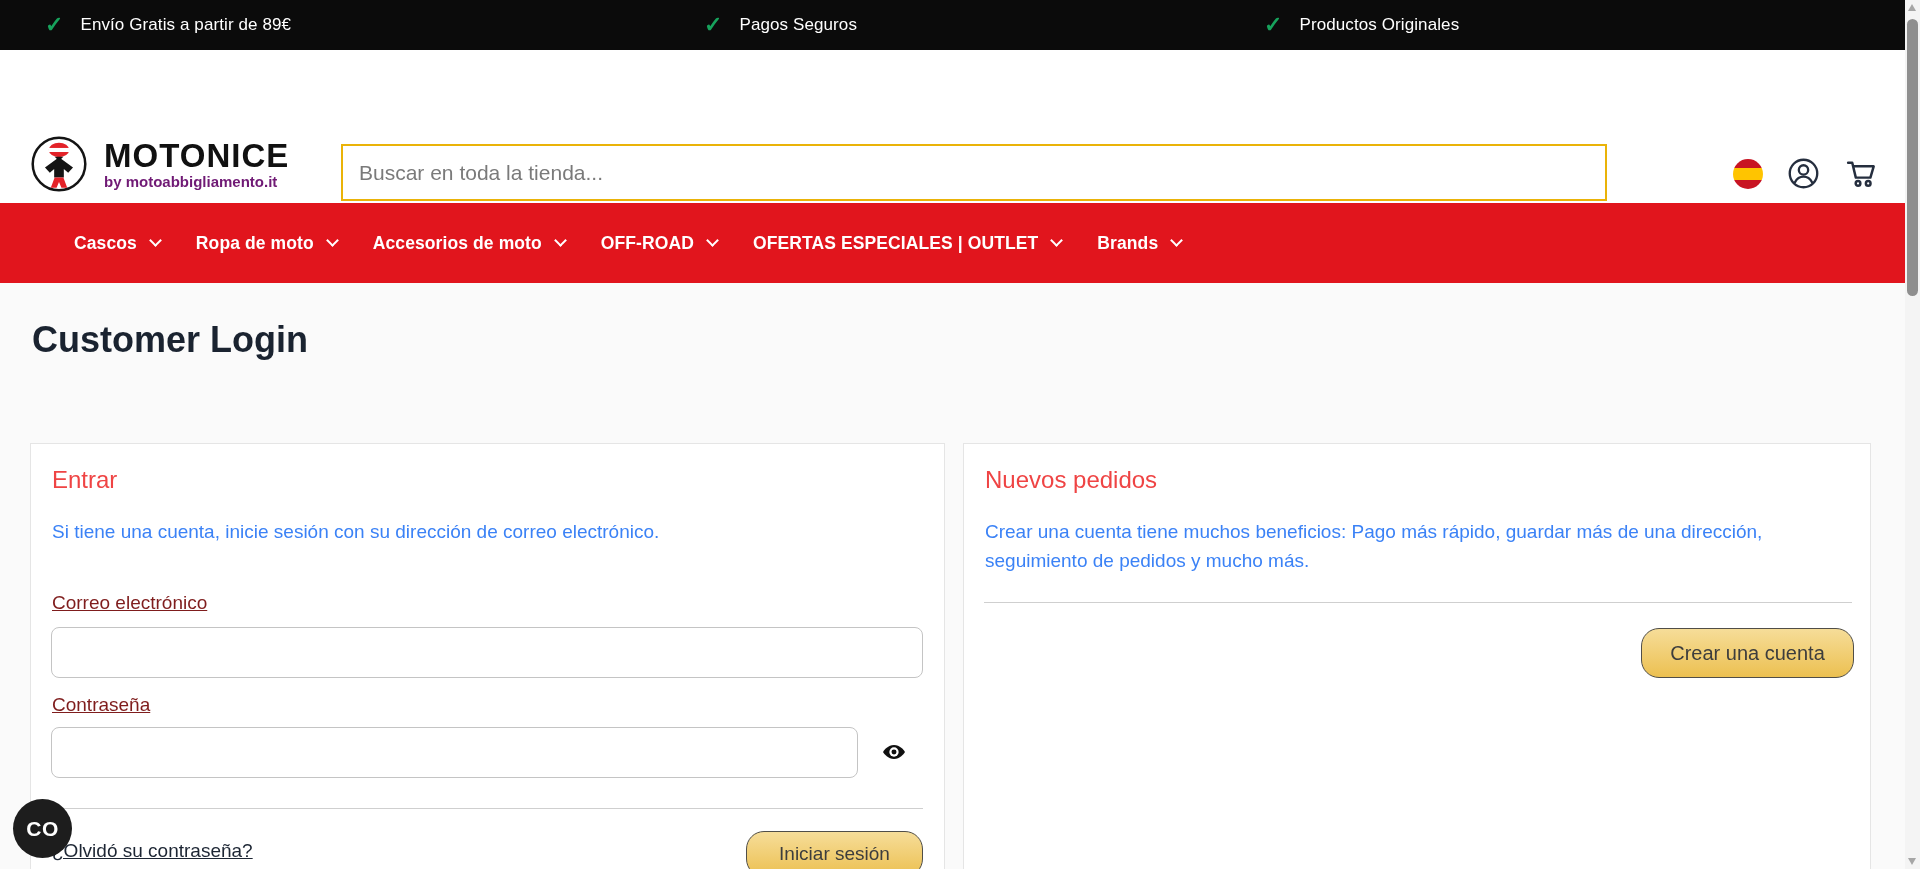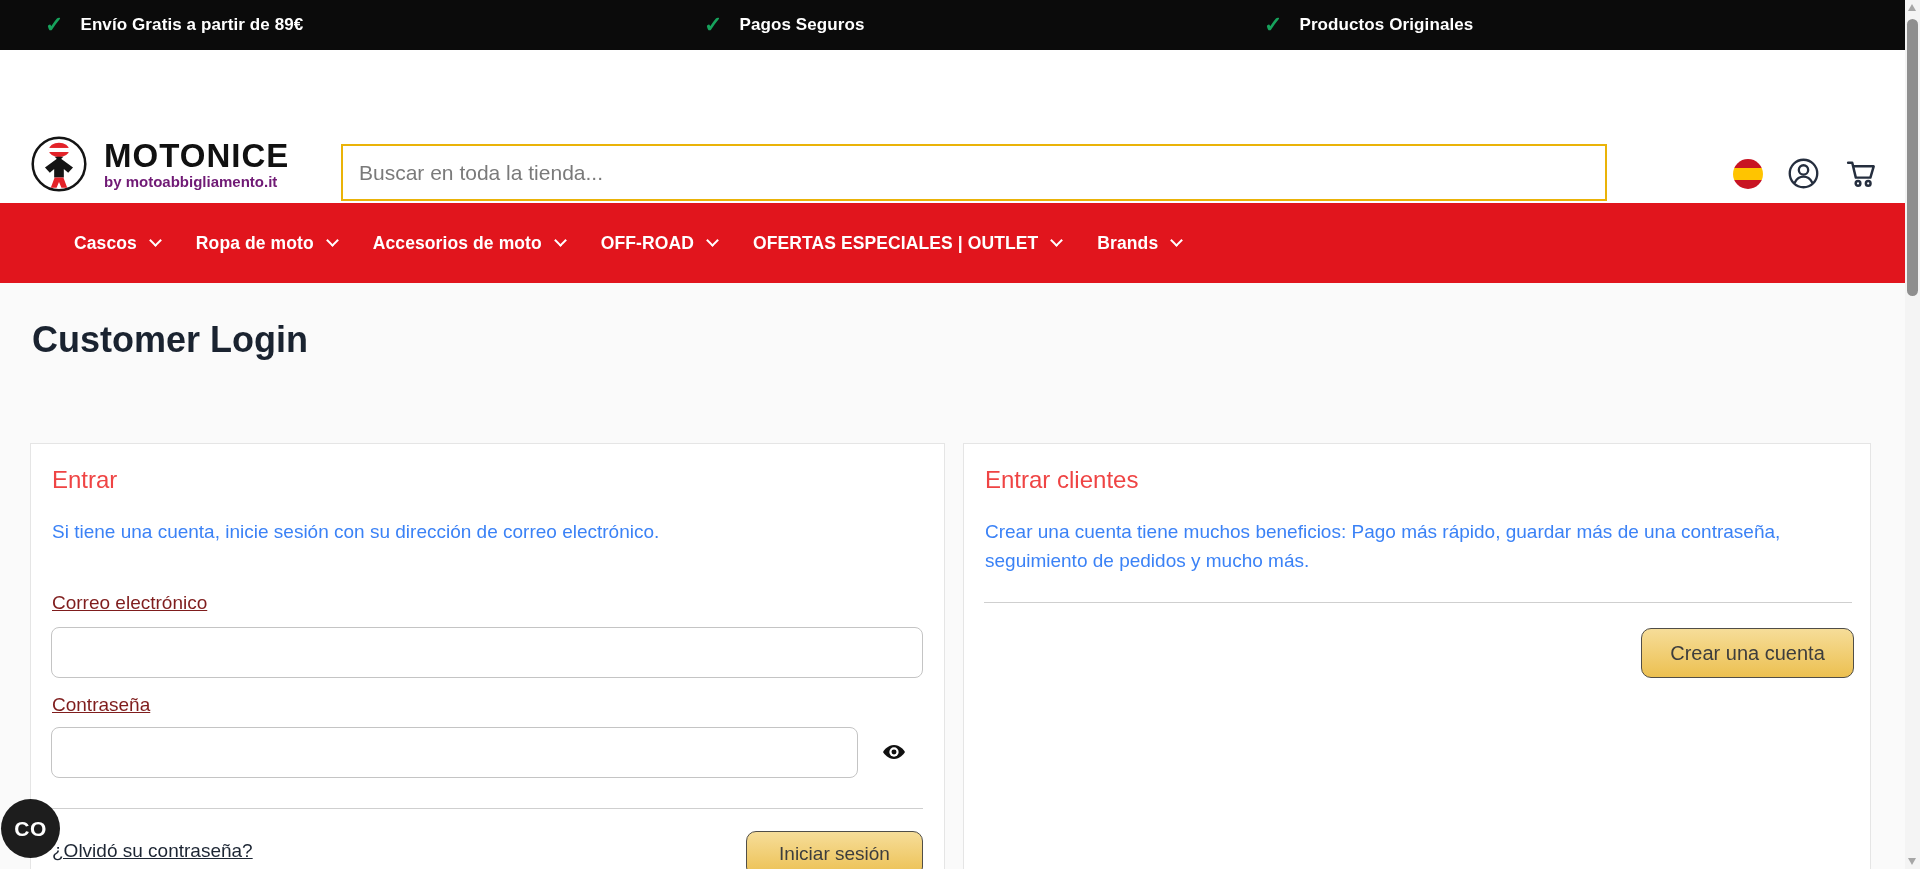--- a/index.html
+++ b/index.html
@@ -3,21 +3,21 @@
 <meta charset="utf-8">
 <style>
   * { margin:0; padding:0; box-sizing:border-box; }
   body { font-family:"Liberation Sans", sans-serif; background:#ffffff; }
   .canvas { position:relative; width:1920px; height:869px; overflow:hidden; background:#ffffff; }
 
   
   .topbar { position:absolute; left:0; top:0; width:1905px; height:50px; background:#0b0b0b; }
   .topbar-item { position:absolute; top:0; height:50px; display:flex; align-items:center; gap:17px; }
   .topbar-item .check { color:#17a25c; font-size:22px; font-weight:700; line-height:1; }
-  .topbar-item .tb-label { color:#ffffff; font-size:17px; font-weight:700; letter-spacing:0.1px; }
+  .topbar-item .tb-label { color:#ffffff; font-size:17px; font-weight:400; letter-spacing:0.1px; }
   .tb-1 { left:45px; } .tb-2 { left:704px; } .tb-3 { left:1264px; }
 
   
   .header { position:absolute; left:0; top:50px; width:1905px; height:153px; background:#ffffff; }
   .logo { position:absolute; left:30px; top:85px; display:flex; align-items:center; cursor:pointer; }
   .logo-text { margin-left:16px; }
   .logo-name { font-size:33px; font-weight:800; color:#111111; letter-spacing:1px; line-height:1; }
   .logo-tag { font-size:15px; font-weight:700; color:#701a75; margin-top:1px; }
   .search-input { position:absolute; left:341px; top:94px; width:1266px; height:57px; border:2px solid #eab308;
     background:#ffffff; font-size:21px; color:#333; padding:0 16px; font-family:"Liberation Sans",sans-serif; border-radius:0; outline:none; }
@@ -50,30 +50,30 @@
   .txt-input { position:absolute; left:20px; height:51px; border:1px solid #c4c4c4; border-radius:8px;
     background:#fff; font-size:19px; color:#333; padding:0 14px; outline:none; font-family:"Liberation Sans",sans-serif; }
   .inp-email { top:183px; width:872px; }
   .inp-pass  { top:283px; width:807px; }
   .eye-btn { position:absolute; left:848px; top:295px; width:30px; height:26px; background:none; border:none; cursor:pointer; line-height:0; }
   .hr { position:absolute; left:20px; border-top:1px solid #cfcfcf; }
   .hr-login { top:364px; width:872px; }
   .hr-new { top:158px; width:868px; }
   .forgot { position:absolute; left:21px; top:396px; font-size:19px; color:#1d2634; text-decoration:underline; cursor:pointer; }
 
-  .gold-btn { position:absolute; border:1px solid #504e48; border-radius:10px;
+  .gold-btn { position:absolute; border:1px solid #504e48; border-radius:18px;
     background:linear-gradient(#f6dd99, #ecc051); color:#3d3d3d; font-size:19px;
     font-family:"Liberation Sans",sans-serif; cursor:pointer; }
   .btn-signin { left:715px; top:387px; width:177px; height:46px; }
   .btn-create { left:677px; top:184px; width:213px; height:50px; font-size:20px; }
 
   .new-desc { width:810px; }
 
   
-  .co-widget { position:absolute; left:1px; top:799px; width:59px; height:59px; border-radius:50%;
+  .co-widget { position:absolute; left:13px; top:799px; width:59px; height:59px; border-radius:50%;
     background:#1d1d1d; color:#ffffff; display:flex; align-items:center; justify-content:center;
     font-size:21px; font-weight:700; letter-spacing:0.5px; cursor:pointer; border:none; }
 
   
   .scrollbar { position:absolute; right:0; top:0; width:15px; height:869px; background:#f4f4f4; }
   .sb-thumb { position:absolute; left:2px; top:19px; width:11px; height:277px; background:#8f8f8f; border-radius:6px; cursor:pointer; }
   .sb-arrow { position:absolute; left:3px; width:0; height:0; border-left:4.5px solid transparent; border-right:4.5px solid transparent; cursor:pointer; }
   .sb-up { top:4px; border-bottom:7px solid #a6a6a6; }
   .sb-down { bottom:4px; border-top:7px solid #a6a6a6; }
 </style>
@@ -184,22 +184,22 @@
         </svg>
       </button>
 
       <div class="hr hr-login"></div>
 
       <a class="forgot">¿Olvidó su contraseña?</a>
       <button class="gold-btn btn-signin">Iniciar sesión</button>
     </div>
 
     <div class="card card-new">
-      <h2>Entrar clientes</h2>
-      <p class="desc new-desc">Crear una cuenta tiene muchos beneficios: Pago más rápido, guardar más de una contraseña, seguimiento de pedidos y mucho más.</p>
+      <h2>Nuevos pedidos</h2>
+      <p class="desc new-desc">Crear una cuenta tiene muchos beneficios: Pago más rápido, guardar más de una dirección, seguimiento de pedidos y mucho más.</p>
       <div class="hr hr-new"></div>
       <button class="gold-btn btn-create">Crear una cuenta</button>
     </div>
   </div>
 
   <button class="co-widget">CO</button>
 
   <div class="scrollbar">
     <div class="sb-arrow sb-up"></div>
     <div class="sb-thumb"></div>

